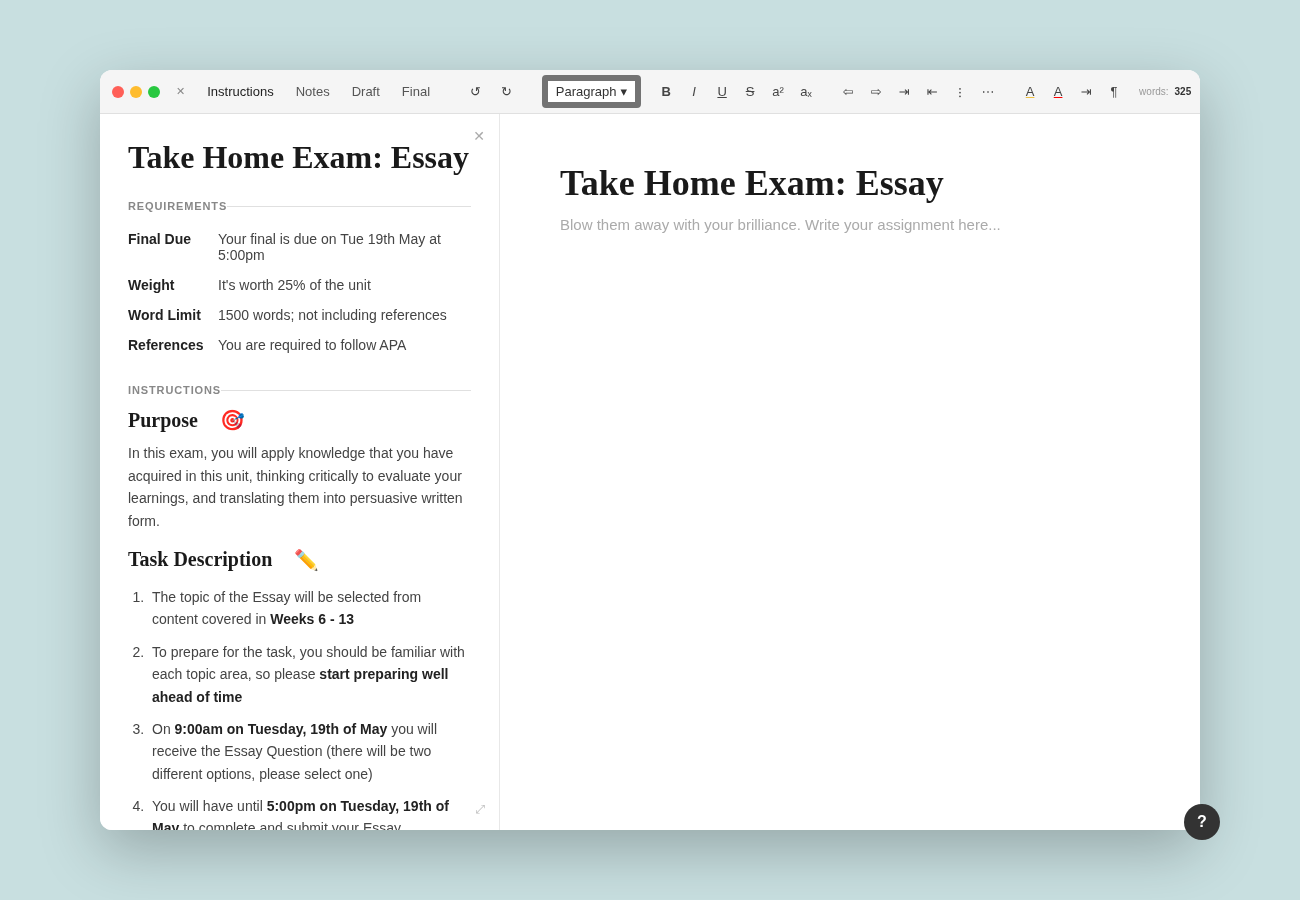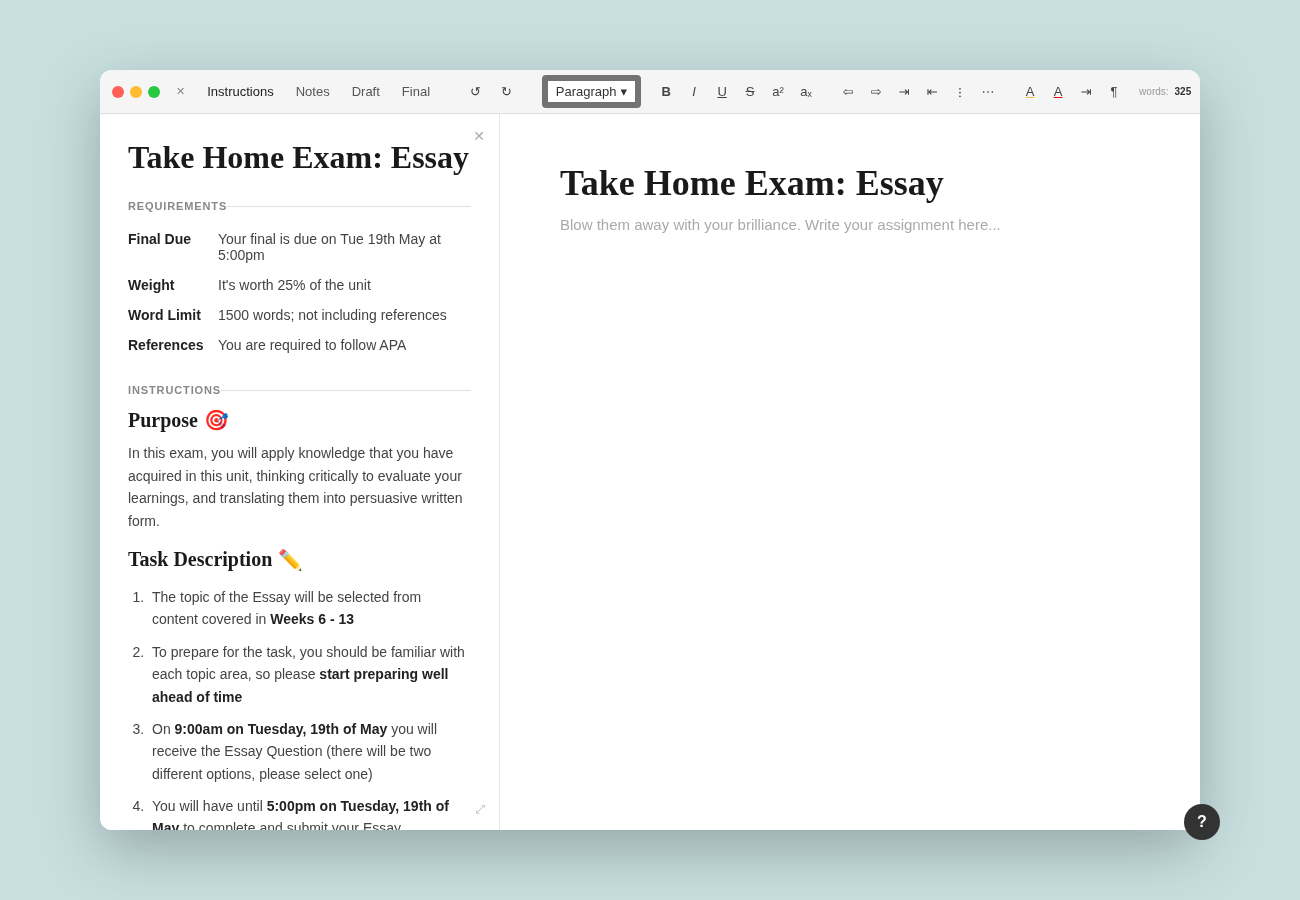--- a/index.html
+++ b/index.html
@@ -229,39 +229,39 @@
       margin-top: 4px;
     }
 
     .inst-heading {
       font-size: 20px;
       font-weight: 700;
       color: #1a1a1a;
       margin-bottom: 10px;
       display: flex;
       align-items: center;
-      gap: 6px;
+      gap: 22px;
       font-family: Georgia, serif;
     }
 
     .inst-text {
       font-size: 14px;
       color: #444;
       line-height: 1.6;
       margin-bottom: 16px;
     }
 
     .task-heading {
       font-size: 20px;
       font-weight: 700;
       color: #1a1a1a;
       margin-bottom: 14px;
       display: flex;
       align-items: center;
-      gap: 6px;
+      gap: 22px;
       font-family: Georgia, serif;
     }
 
     .task-list {
       padding-left: 20px;
       list-style: decimal;
     }
 
     .task-list li {
       font-size: 14px;

